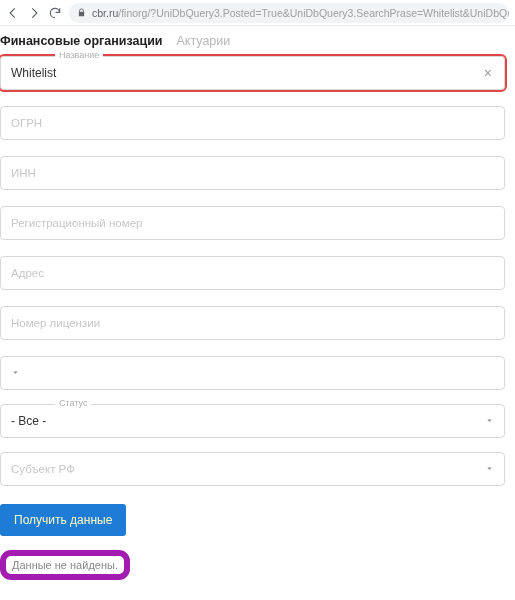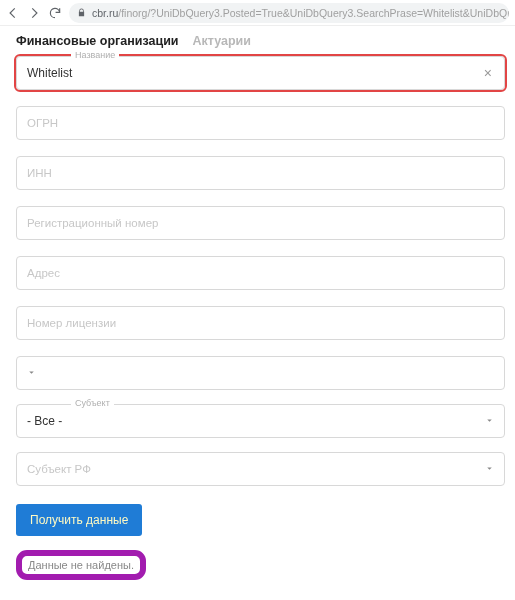--- a/index.html
+++ b/index.html
@@ -42,30 +42,30 @@
       font-size: 10.5px;
       color: #5f6368;
       overflow: hidden;
       white-space: nowrap;
     }
     .lock-ico svg { width: 9px; height: 9px; fill: #5f6368; }
     .url-text { color: #202124; }
     .url-host { color: #5f6368; }
     .url-path { color: #a0a0a0; }
 
-    .content { padding: 4px 10px 0 16px; }
+    .content { padding: 4px 10px 0 0; }
     .tabs {
       display: flex;
       gap: 14px;
       padding: 4px 0 8px 0;
       font-size: 12.5px;
       font-weight: 600;
     }
     .tab-active { color: #222; cursor: pointer; }
-    .tab-inactive { color: #b8b8b8; font-weight: 700; cursor: pointer; }
+    .tab-inactive { color: #b8b8b8; font-weight: 400; cursor: pointer; }
 
     .form-row { margin-bottom: 16px; position: relative; }
     .form-row.compact { margin-bottom: 14px; }
 
     .field {
       border: 1px solid #d8d8d8;
       border-radius: 4px;
       height: 34px;
       display: flex;
       align-items: center;
@@ -224,21 +224,21 @@
         <svg viewBox="0 0 24 24">
             <path d="M6 9l6 6 6-6z"></path>
           </svg>
       </span>
     </div>
   </div>
 
   
   <div class="form-row compact">
     <div class="field floated">
-      <span class="float-label">Субъект</span>
+      <span class="float-label">Статус</span>
       <span class="field-value">- Все -</span>
       <span class="chev">
         <svg viewBox="0 0 24 24">
             <path d="M6 9l6 6 6-6z"></path>
           </svg>
       </span>
     </div>
   </div>
 
   

